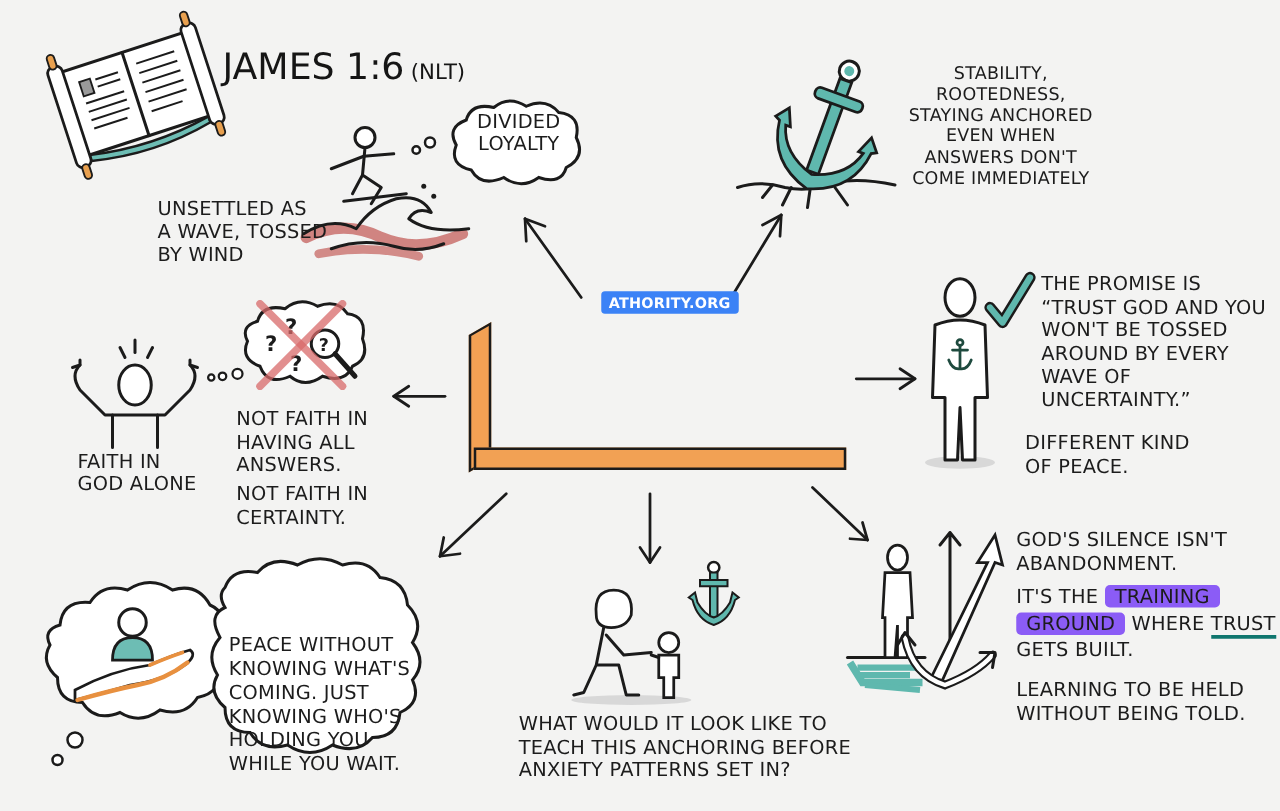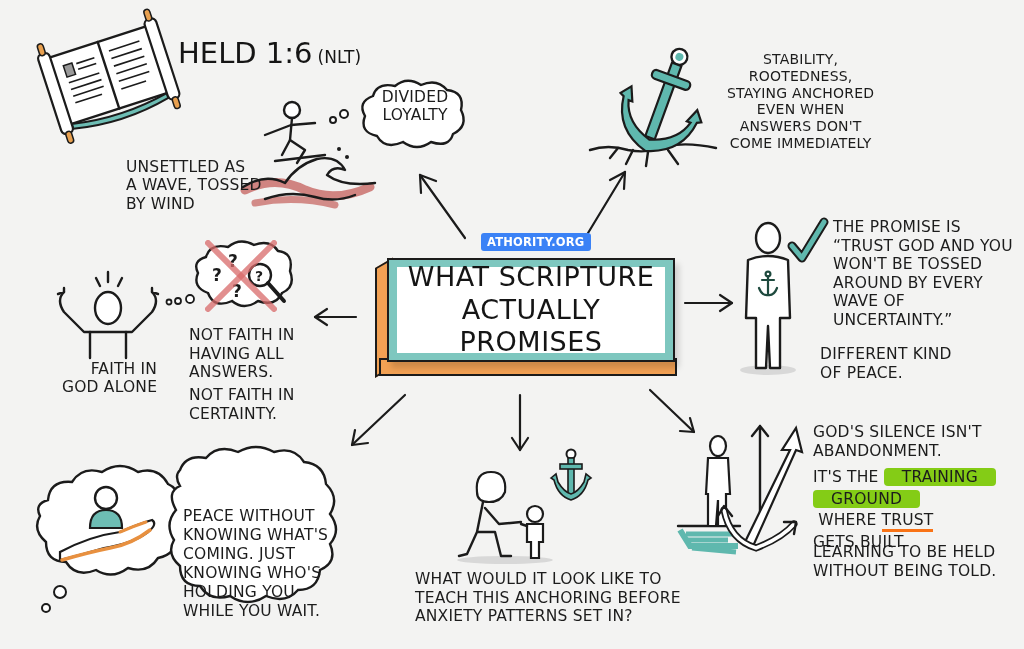--- a/index.html
+++ b/index.html
@@ -29,22 +29,22 @@
   #title-card .face { position:absolute; left:12px; top:0; width:284px; height:100px; background:#7ec7bf; border:2px solid #1b1b1b; box-shadow: 4px 6px 6px rgba(0,0,0,0.15); }
   #title-card .inner { position:absolute; left:8px; top:7px; right:8px; bottom:7px; background:#fff; display:flex; align-items:center; justify-content:center; text-align:center; }
   #title-text { font-size: 27px; line-height: 1.2; letter-spacing: 0.5px; font-family: "DejaVu Sans", sans-serif; color:#151515; white-space: pre-line; }
 
   #badge {
     left: 481px; top: 233px; padding: 2px 6px;
     background: #3b82f6; color: #fff; border-radius: 3px;
     font-family: "DejaVu Sans", sans-serif; font-weight: bold; font-size: 11.5px; letter-spacing: 0.2px;
   }
 
-  .hl { background: #84cc16; border-radius: 4px; padding: 0 18px; }
-  .ul { border-bottom: 3px solid #f97316; }
+  .hl { background: #8b5cf6; border-radius: 4px; padding: 0 8px; }
+  .ul { border-bottom: 3px solid #0f766e; }
 </style>
 </head>
 <body>
 
 <svg style="left:40px;top:20px;" width="140" height="115" viewBox="0 0 140 115">
   <g transform="rotate(-18 70 60)">
     <rect x="18" y="20" width="104" height="70" fill="#fff" stroke="#1b1b1b" stroke-width="2.4"></rect>
     <line x1="70" y1="20" x2="70" y2="90" class="ln"></line>
     <path d="M20 90 Q70 100 120 90 L120 95 Q70 106 20 95 Z" fill="#6dbdb4" stroke="#1b1b1b" stroke-width="2"></path>
     <rect x="30" y="32" width="9" height="12" fill="#9a9a9a" stroke="#1b1b1b" stroke-width="1.5"></rect>
@@ -65,21 +65,21 @@
     <rect x="8" y="14" width="12" height="84" rx="5" fill="#fff" stroke="#1b1b1b" stroke-width="2.2"></rect>
     <rect x="120" y="14" width="12" height="84" rx="5" fill="#fff" stroke="#1b1b1b" stroke-width="2.2"></rect>
     <rect x="11" y="4" width="6" height="12" rx="3" fill="#e8a04f" stroke="#1b1b1b" stroke-width="1.5"></rect>
     <rect x="11" y="96" width="6" height="12" rx="3" fill="#e8a04f" stroke="#1b1b1b" stroke-width="1.5"></rect>
     <rect x="123" y="4" width="6" height="12" rx="3" fill="#e8a04f" stroke="#1b1b1b" stroke-width="1.5"></rect>
     <rect x="123" y="96" width="6" height="12" rx="3" fill="#e8a04f" stroke="#1b1b1b" stroke-width="1.5"></rect>
   </g>
 </svg>
 
 <div class="abs" style="left:178px;top:36px;">
-  <span style="font-size:29px;color:#151515;">HELD 1:6</span>
+  <span style="font-size:29px;color:#151515;">JAMES 1:6</span>
   <span style="font-size:17px;color:#151515;">(NLT)</span>
 </div>
 
 <svg style="left:235px;top:95px;" width="180" height="115" viewBox="0 0 180 115">
   <path d="M10 95 Q40 80 70 95 Q100 108 135 92" fill="none" stroke="#c9706d" stroke-width="9" stroke-linecap="round" opacity="0.85"></path>
   <path d="M20 108 Q60 100 100 110" fill="none" stroke="#c9706d" stroke-width="7" stroke-linecap="round" opacity="0.8"></path>
   <path class="ln" d="M8 92 Q30 78 50 88 Q62 70 82 64 Q102 60 110 75 Q98 70 92 80 Q108 92 140 88"></path>
   <path class="ln" d="M30 104 Q55 95 80 102 Q100 108 120 100"></path>
   <circle cx="57" cy="15" r="8" fill="#fff" stroke="#1b1b1b" stroke-width="2.4"></circle>
   <path class="ln" d="M57 23 L55 45 L70 55 L62 68"></path>
@@ -146,26 +146,20 @@
     <path d="M650 390 L694 432"></path>
       <path d="M694 432 L690 418 M694 432 L680 431"></path>
   </g>
 </svg>
 
 <div class="abs" id="badge">ATHORITY.ORG</div>
 
 <div class="abs" id="title-card">
   <div class="side"></div>
   <div class="bottom"></div>
-  <div class="face">
-    <div class="inner">
-      <div id="title-text">WHAT SCRIPTURE
-ACTUALLY PROMISES</div>
-    </div>
-  </div>
 </div>
 
 <svg style="left:740px;top:218px;" width="90" height="160" viewBox="0 0 90 160">
   <ellipse cx="28" cy="152" rx="28" ry="5" fill="#d8d8d8"></ellipse>
   <ellipse cx="28" cy="20" rx="12" ry="15" fill="#fff" stroke="#1b1b1b" stroke-width="2.4"></ellipse>
   <path d="M8 42 Q28 34 48 42 L50 100 L40 100 L40 150 L30 150 L28 108 L26 150 L16 150 L16 100 L6 100 Z" fill="#fff" stroke="#1b1b1b" stroke-width="2.4" stroke-linejoin="round"></path>
   <g stroke="#1e4a3e" stroke-width="2.2" fill="none" stroke-linecap="round">
     <circle cx="28" cy="56" r="2.4"></circle>
     <line x1="28" y1="58" x2="28" y2="76"></line>
     <line x1="22" y1="62" x2="34" y2="62"></line>
@@ -205,21 +199,21 @@
     <text x="20" y="44">?</text>
       <text x="36" y="30">?</text>
       <text x="40" y="60">?</text>
   </g>
   <circle cx="68" cy="38" r="11" fill="#fff" stroke="#1b1b1b" stroke-width="2.4"></circle>
   <text x="63" y="44" font-family="DejaVu Sans, sans-serif" font-size="14" font-weight="bold" fill="#1b1b1b">?</text>
   <line x1="76" y1="46" x2="92" y2="64" stroke="#1b1b1b" stroke-width="4" stroke-linecap="round"></line>
   <line x1="16" y1="6" x2="82" y2="72" stroke="#d96a6a" stroke-width="6" opacity="0.75" stroke-linecap="round"></line>
   <line x1="82" y1="6" x2="16" y2="72" stroke="#d96a6a" stroke-width="6" opacity="0.75" stroke-linecap="round"></line>
 </svg>
-<div class="abs txt" style="left:62px;top:360px;font-size:15.5px;text-align:right;">FAITH IN
+<div class="abs txt" style="left:62px;top:360px;font-size:15.5px;text-align:left;">FAITH IN
 GOD ALONE</div>
 <div class="abs txt" style="left:189px;top:326px;font-size:15.5px;line-height:1.2;">NOT FAITH IN
 HAVING ALL
 ANSWERS.</div>
 <div class="abs txt" style="left:189px;top:386px;font-size:15.5px;line-height:1.2;">NOT FAITH IN
 CERTAINTY.</div>
 
 <svg style="left:20px;top:440px;" width="345" height="180" viewBox="0 0 345 180">
   <circle cx="26" cy="168" r="4" fill="#fff" stroke="#1b1b1b" stroke-width="2"></circle>
   <circle cx="40" cy="152" r="6" fill="#fff" stroke="#1b1b1b" stroke-width="2"></circle>

